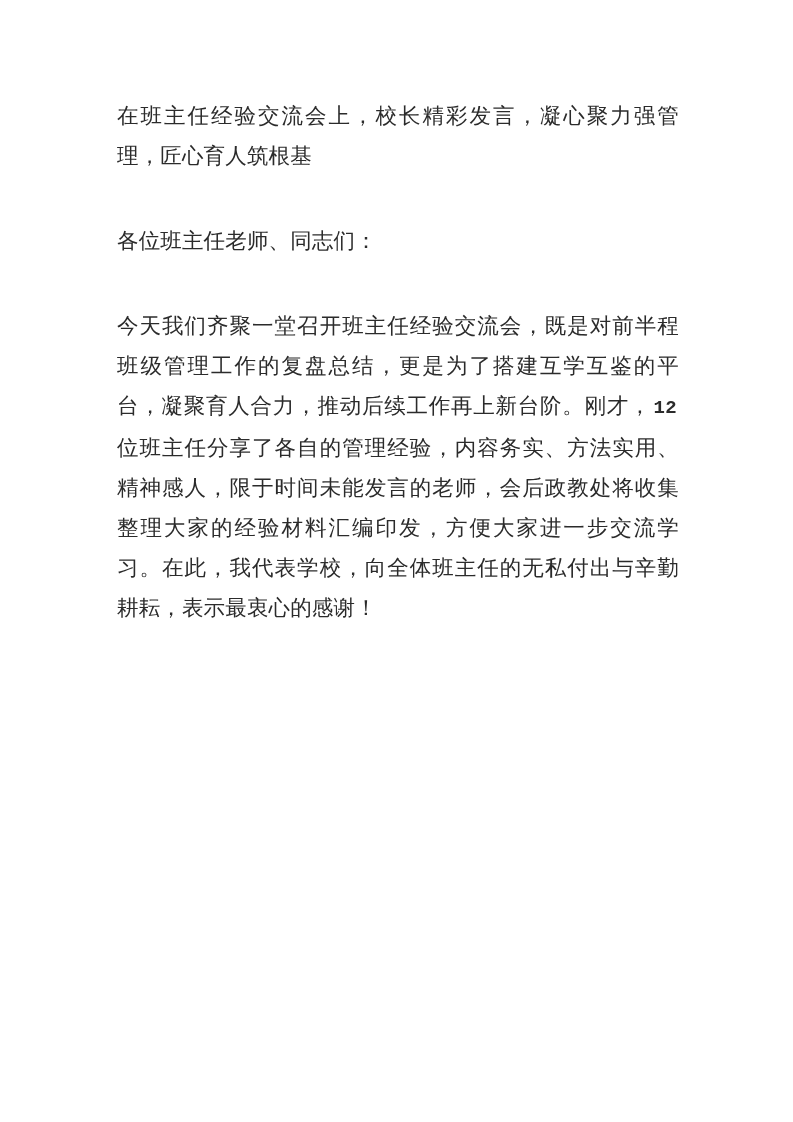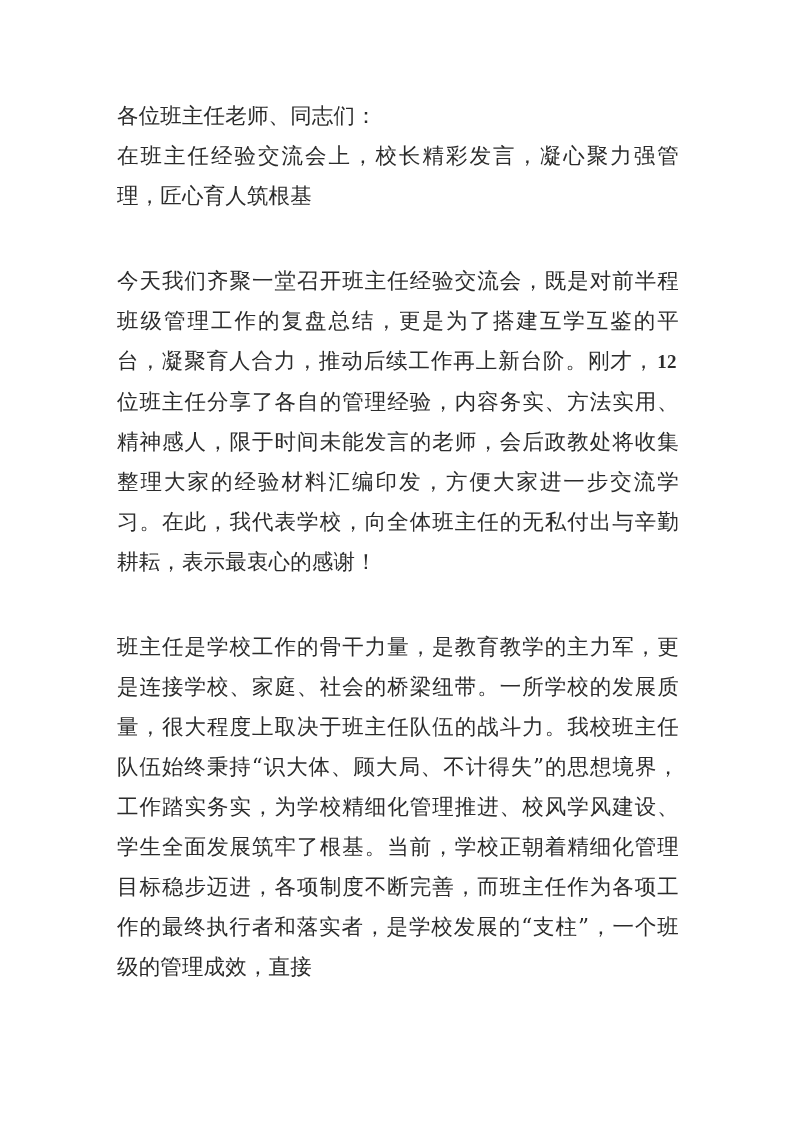--- a/index.html
+++ b/index.html
@@ -44,40 +44,39 @@
   .para + .para {
     margin-top: 45px;
   }
 
   .para.title {
     margin-top: 0;
   }
 
   
   .num {
-    font-family: Liberation Serif, serif;
+    font-family: Liberation Mono, monospace;
     font-weight: bold;
     font-size: 19px;
     letter-spacing: 0.4px;
     padding: 0 2px;
   }
 </style>
 </head>
 <body>
 
 <div id="page">
 
   <article id="doc-body">
 
+    <p class="para title">在班主任经验交流会上，校长精彩发言，凝心聚力强管理，匠心育人筑根基</p>
+
     <p class="para">各位班主任老师、同志们：</p>
-
-    <p class="para title">在班主任经验交流会上，校长精彩发言，凝心聚力强管理，匠心育人筑根基</p>
 
 
     <p class="para">
       <span>今天我们齐聚一堂召开班主任经验交流会，既是对前半程班级管理工作的复盘总结，更是为了搭建互学互鉴的平台，凝聚育人合力，推动后续工作再上新台阶。刚才，</span><span class="num">12</span><span>位班主任分享了各自的管理经验，内容务实、方法实用、精神感人，限于时间未能发言的老师，会后政教处将收集整理大家的经验材料汇编印发，方便大家进一步交流学习。在此，我代表学校，向全体班主任的无私付出与辛勤耕耘，表示最衷心的感谢！</span>
     </p>
 
-    <p class="para">班主任是学校工作的骨干力量，是教育教学的主力军，更是连接学校、家庭、社会的桥梁纽带。一所学校的发展质量，很大程度上取决于班主任队伍的战斗力。我校班主任队伍始终秉持“识大体、顾大局、不计得失”的思想境界，工作踏实务实，为学校精细化管理推进、校风学风建设、学生全面发展筑牢了根基。当前，学校正朝着精细化管理目标稳步迈进，各项制度不断完善，而班主任作为各项工作的最终执行者和落实者，是学校发展的“支柱”，一个班级的管理成效，直接</p>
 
   </article>
 
 </div>
 
 </body></html>

